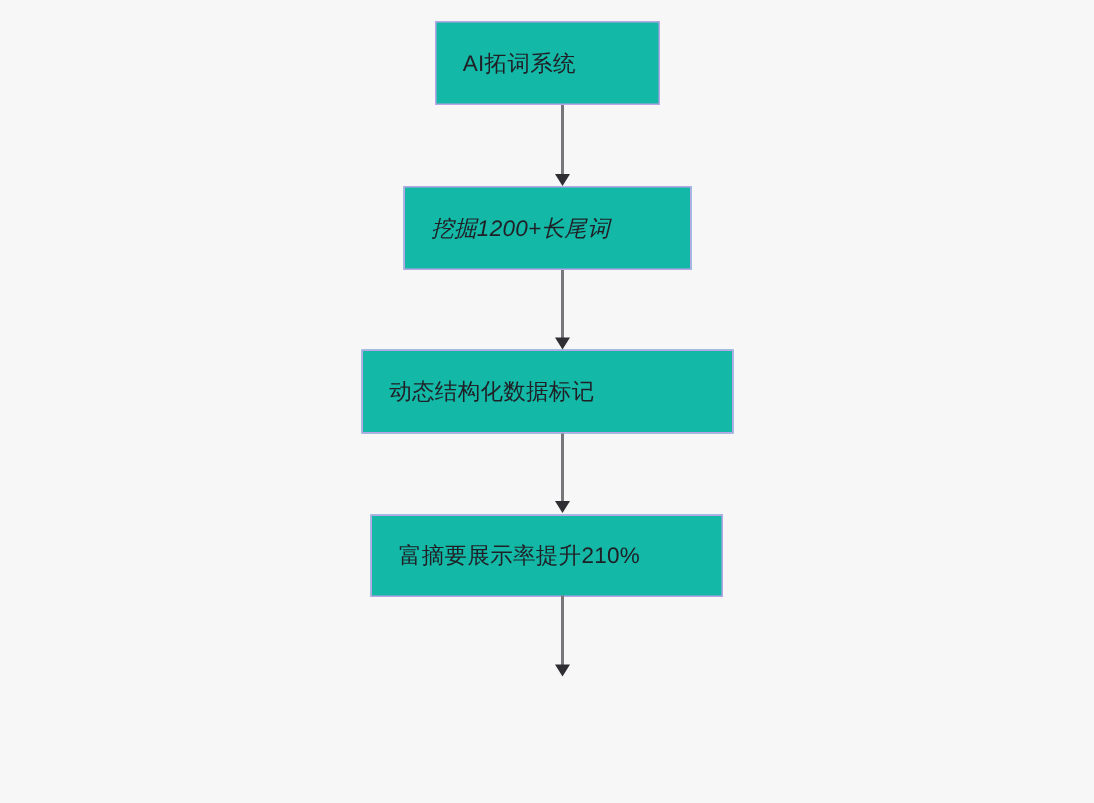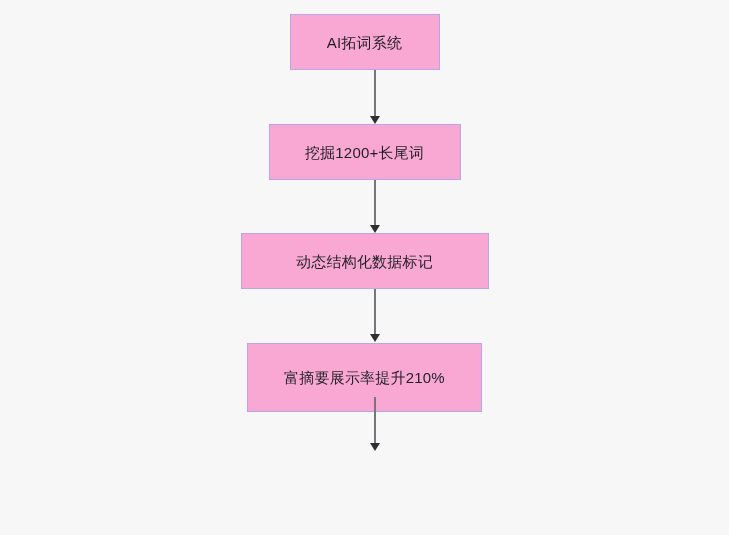--- a/index.html
+++ b/index.html
@@ -28,45 +28,44 @@
     width: 729px;
     height: 535px;
     display: flex;
     flex-direction: column;
     align-items: center;
   }
 
   .node {
     position: relative;
     box-sizing: border-box;
-    background: #f9a8d4;
+    background: #14b8a6;
     border: 1px solid #b9a5e7;
     color: #1f1f25;
     font-size: 15px;
     line-height: 1;
     letter-spacing: 0.2px;
     display: flex;
     align-items: center;
-    justify-content: center;
     height: 56px;
     white-space: nowrap;
     user-select: none;
   }
 
   .node-label {
     display: block;
     padding: 0 18px;
   }
 
   
   .node-0 { width: 150px; margin-top: 14px; }
-  .node-1 { width: 192px; margin-top: 54px; }
+  .node-1 { width: 192px; margin-top: 54px; font-style: italic; }
   .node-2 { width: 221px; margin-top: 53px; }
   .node-3 { width: 248px; margin-top: 53px; }
-  .node-4 { width: 235px; margin-top: 54px; height: 69px; }
+  .node-4 { width: 235px; margin-top: 54px; height: 55px; }
 
   
   .connector {
     position: absolute;
     left: 370px;
     width: 10px;
     pointer-events: none;
   }
   .connector .conn-line {
     position: absolute;

